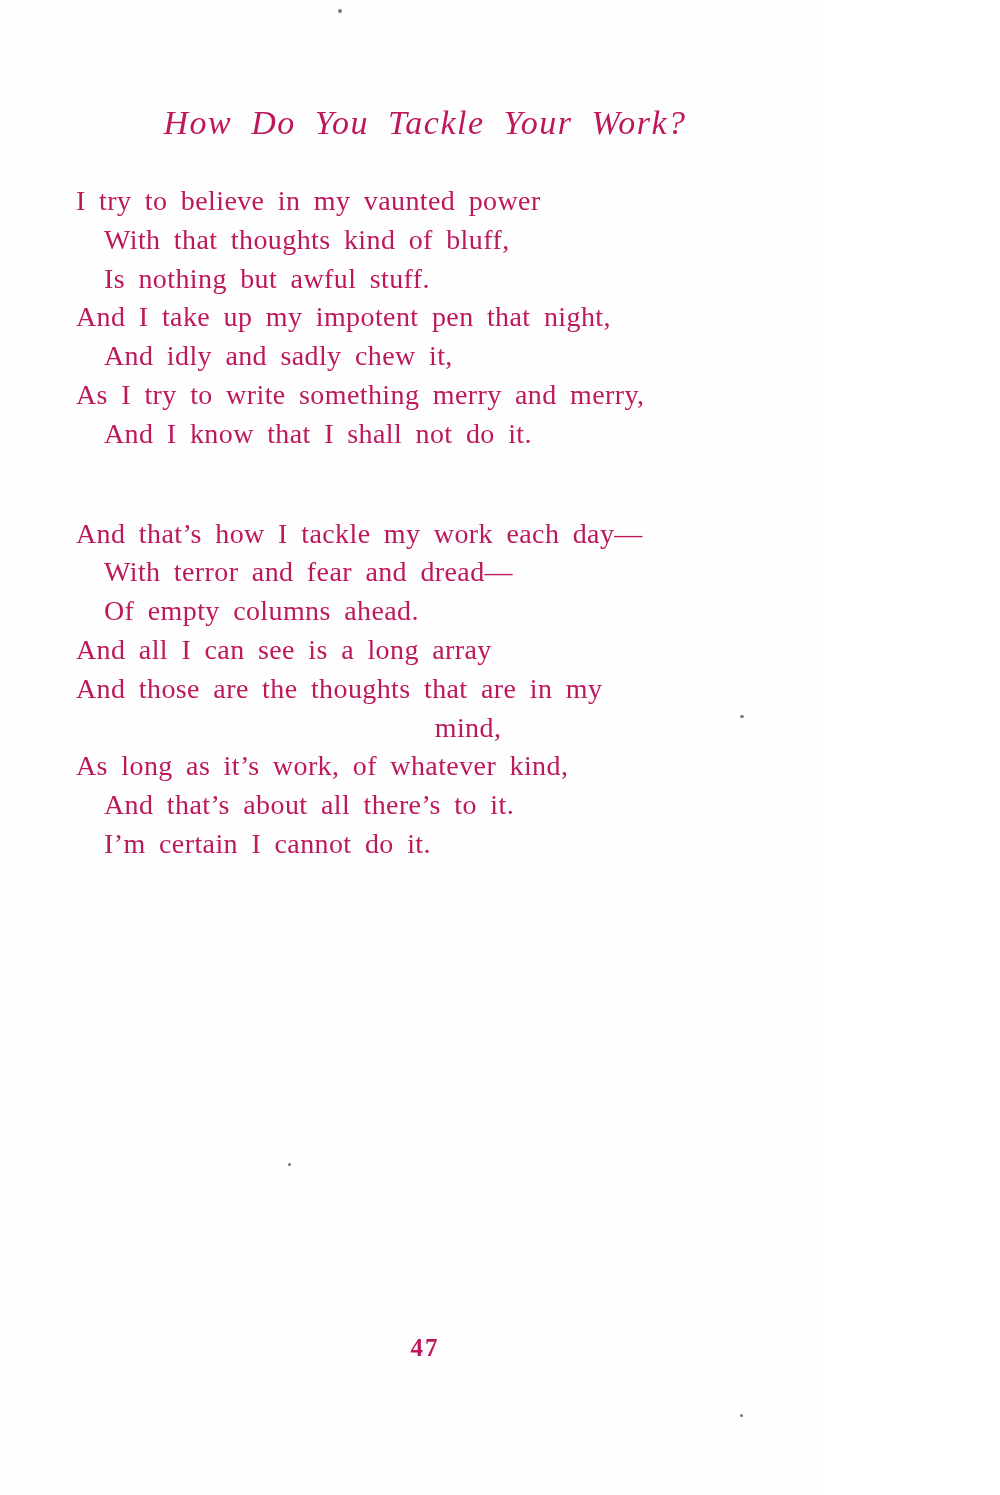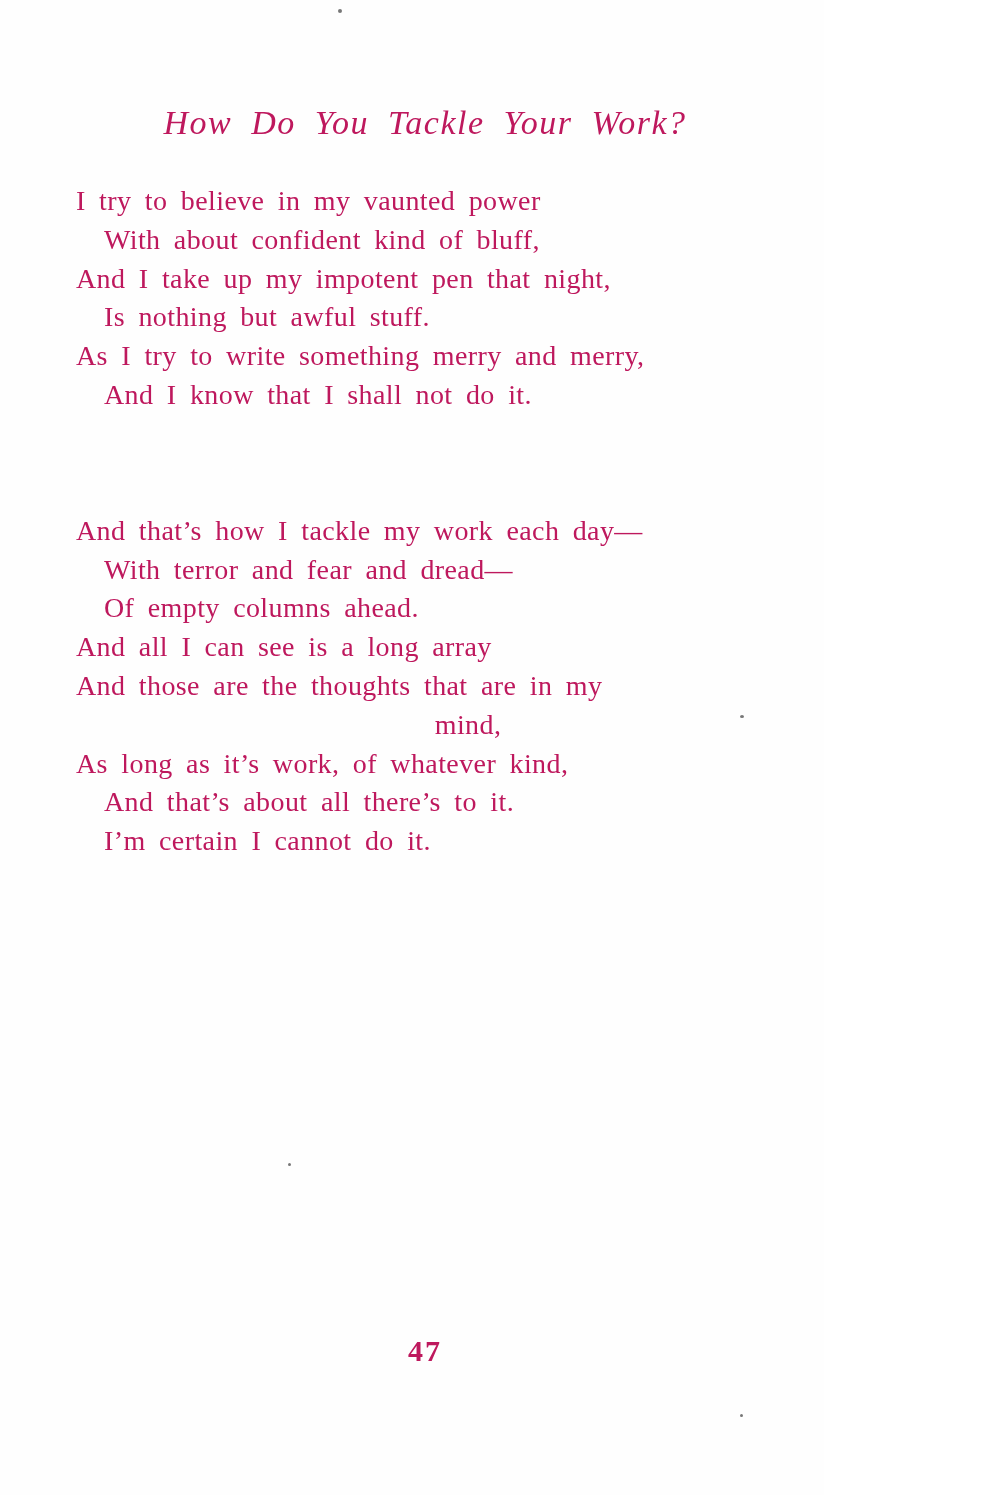--- a/index.html
+++ b/index.html
@@ -32,57 +32,58 @@
     position: absolute;
     left: 76px;
     top: 182px;
     width: 720px;
     font-size: 28px;
     line-height: 38.8px;
     letter-spacing: 0.4px;
     word-spacing: 6px;
   }
   .stanza + .stanza {
-    margin-top: 97px;
+    margin-top: 61px;
   }
   .line {
     white-space: nowrap;
   }
   .line.indent-1 { padding-left: 28px; }
   .line.indent-2 { padding-left: 64px; text-align: center; }
   .page-number {
     position: absolute;
     left: 85px;
     top: 1334px;
     width: 680px;
     text-align: center;
     font-weight: bold;
-    font-size: 30px;
+    font-size: 25px;
     letter-spacing: 2px;
   }
   .speck {
     position: absolute;
     background: #4a4a4a;
     border-radius: 50%;
     opacity: 0.75;
   }
 </style>
 </head>
 <body>
 
 <div class="page">
 
   <div class="title">How Do You Tackle Your Work?</div>
 
   <div class="poem">
       <div class="stanza">
         <div class="line indent-0">I try to believe in my vaunted power</div>
-        <div class="line indent-1">With about confident kind of bluff,</div>
+        <div class="line indent-1">With that thoughts kind of bluff,</div>
+        <div class="line indent-1">Is nothing but awful stuff.</div>
         <div class="line indent-0">And I take up my impotent pen that night,</div>
-        <div class="line indent-1">Is nothing but awful stuff.</div>
+        <div class="line indent-1">And idly and sadly chew it,</div>
         <div class="line indent-0">As I try to write something merry and merry,</div>
         <div class="line indent-1">And I know that I shall not do it.</div>
       </div>
       <div class="stanza">
         <div class="line indent-0">And that’s how I tackle my work each day—</div>
         <div class="line indent-1">With terror and fear and dread—</div>
         <div class="line indent-1">Of empty columns ahead.</div>
         <div class="line indent-0">And all I can see is a long array</div>
         <div class="line indent-0">And those are the thoughts that are in my</div>
         <div class="line indent-2">mind,</div>

